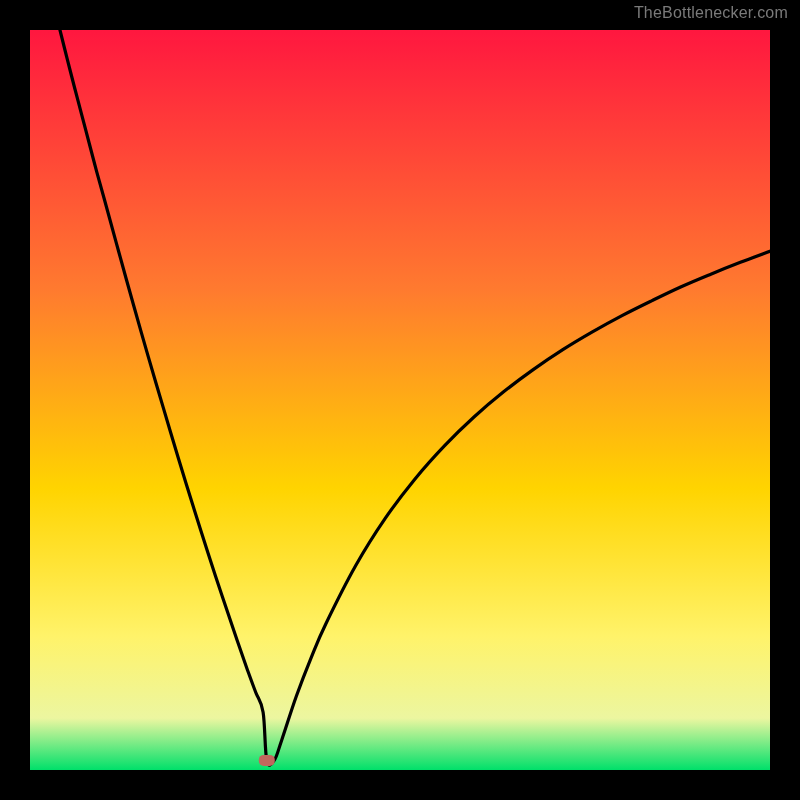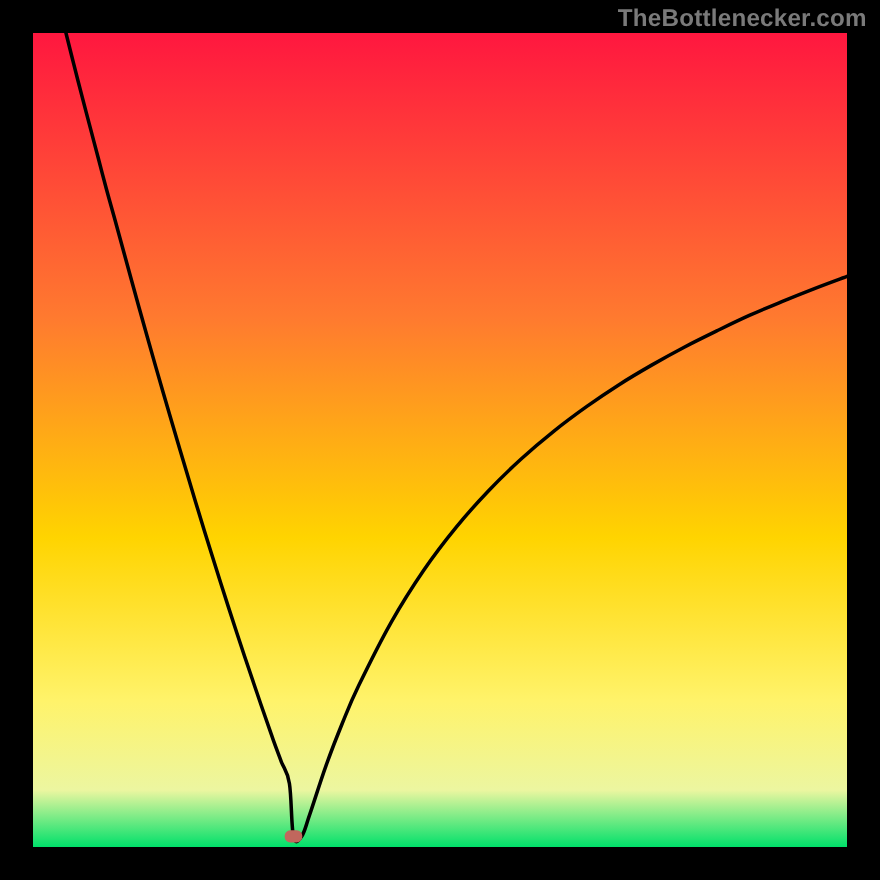--- a/index.html
+++ b/index.html
@@ -23,23 +23,23 @@
     top: 30px;
     left: 30px;
     width: 740px;
     height: 740px;
   }
   .attribution {
     position: absolute;
     top: 4px;
     right: 12px;
     color: #7a7a7a;
-    font-size: 22px;
+    font-size: 16px;
     letter-spacing: 0.2px;
-    font-weight: 700;
+    font-weight: 400;
   }
 </style>
 </head>
 <body>
 
 <div class="frame">
   <div class="attribution">TheBottlenecker.com</div>
   <svg class="plot" viewBox="0 0 740 740" preserveAspectRatio="none">
     <defs>
       <linearGradient id="bg-grad" x1="0" y1="0" x2="0" y2="1">

